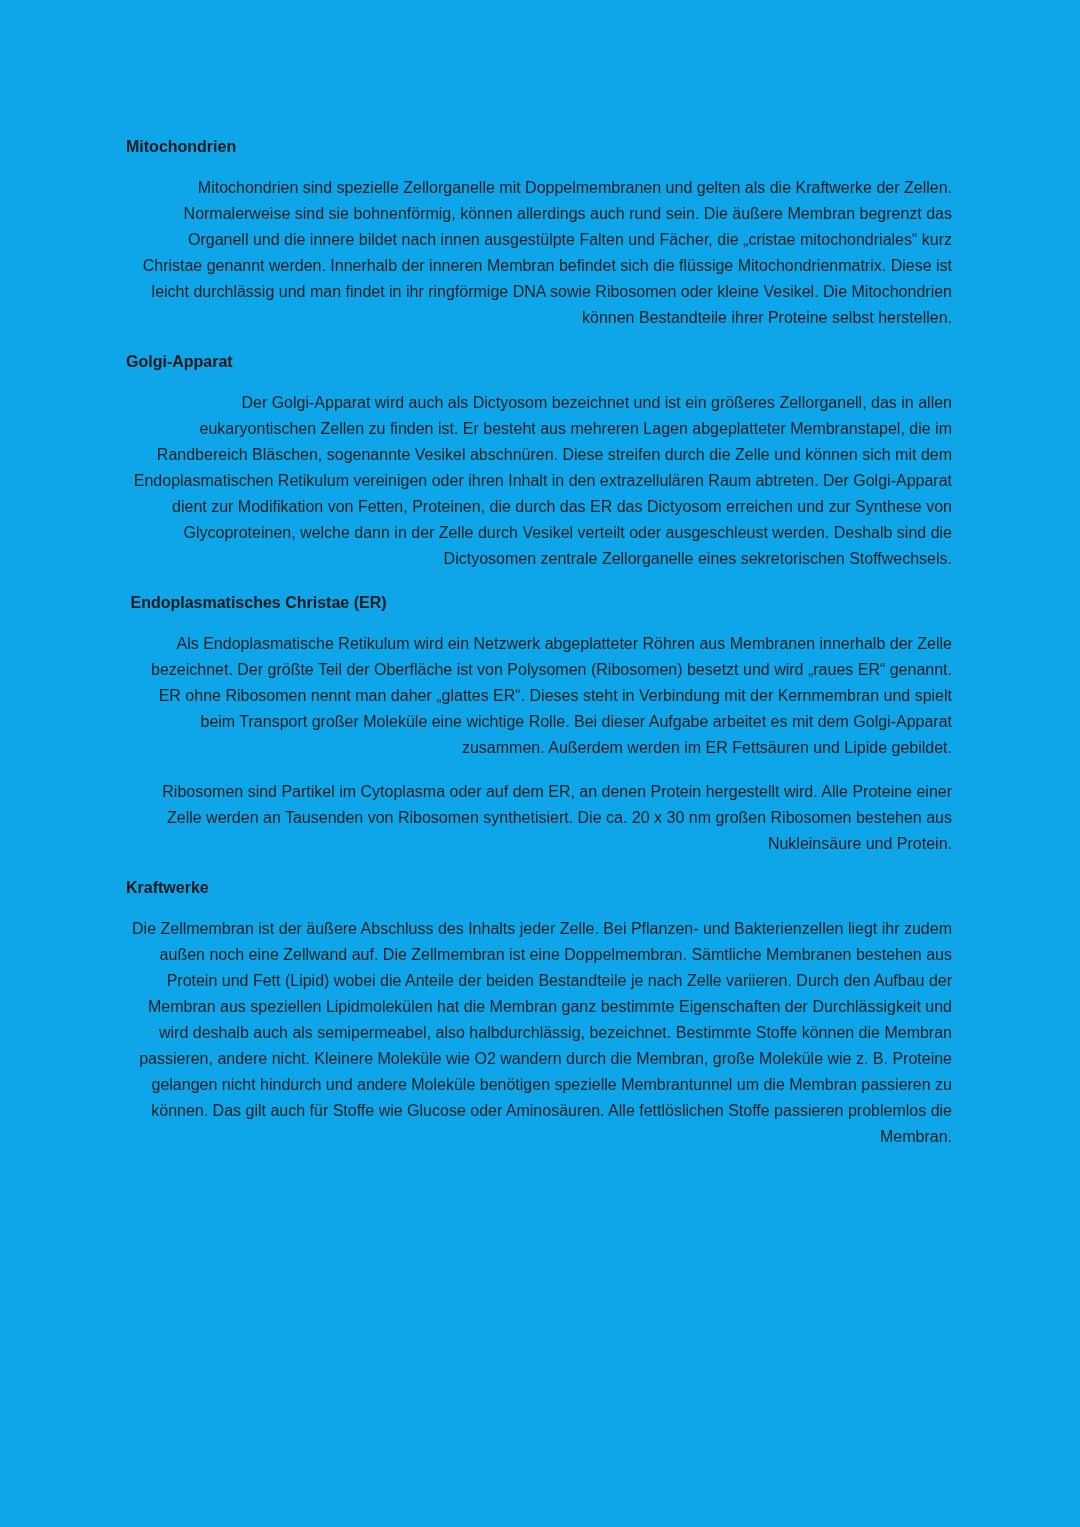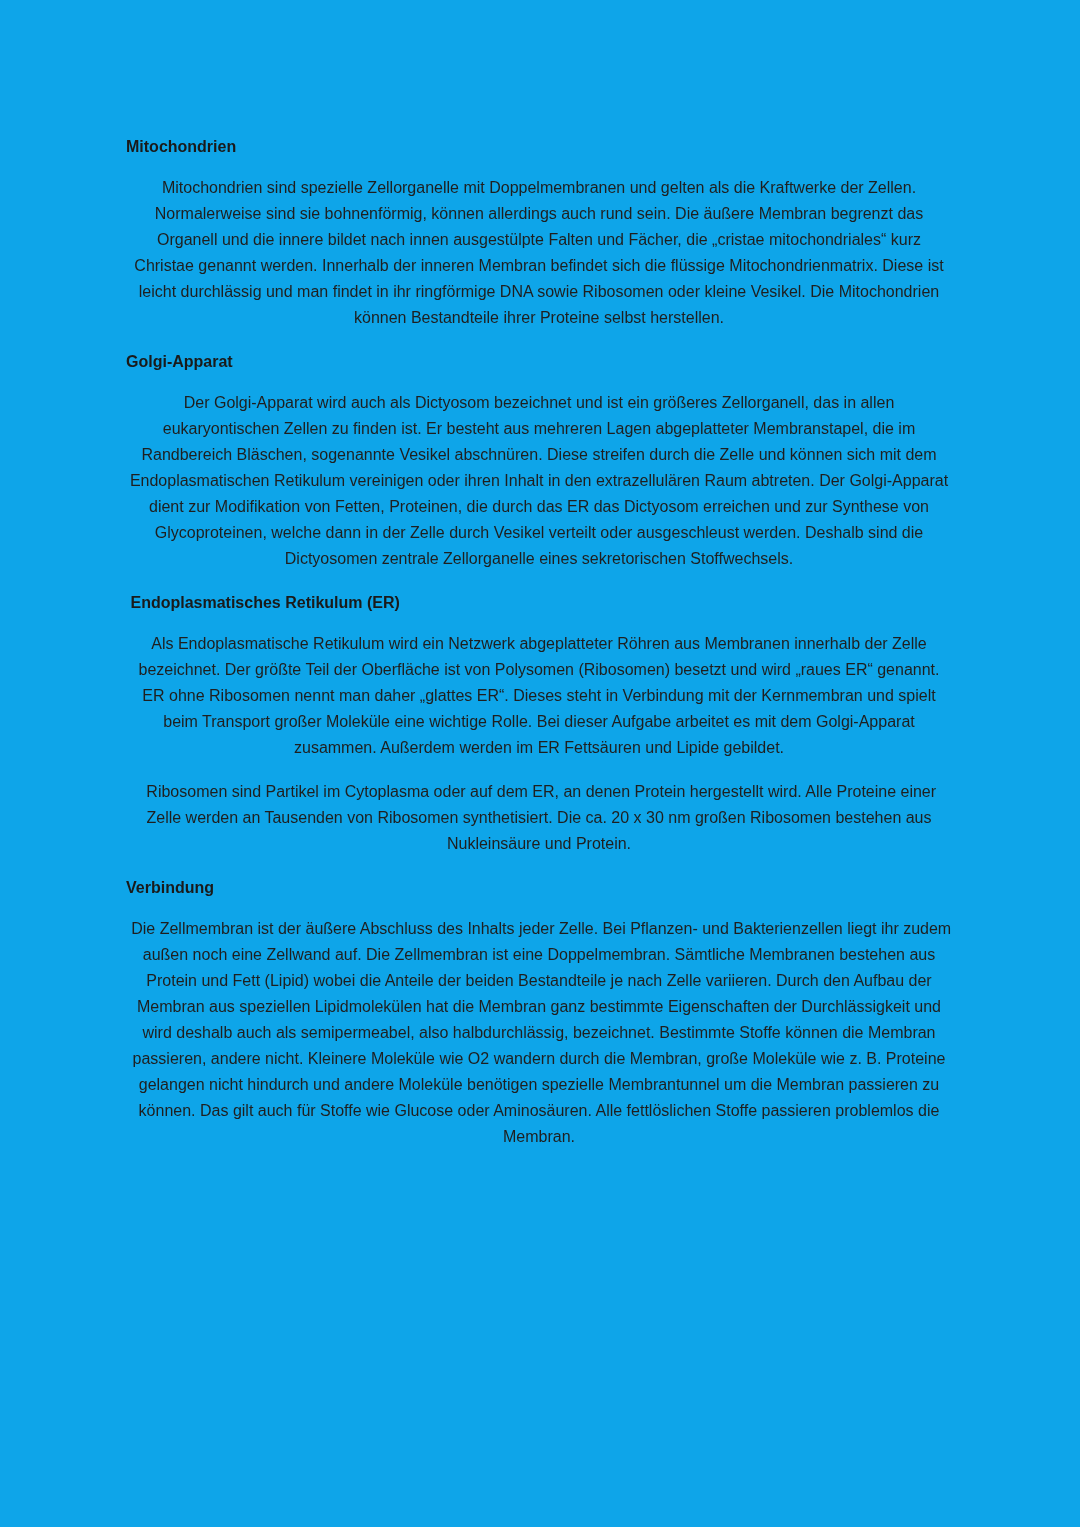--- a/index.html
+++ b/index.html
@@ -30,48 +30,48 @@
     margin: 0 0 15px 0;
     white-space: pre-wrap;
     color: #1a1a1a;
   }
   .section p {
     font-size: 16px;
     font-weight: normal;
     line-height: 26px;
     margin: 0 0 18px 0;
     white-space: pre-wrap;
-    text-align: center;
+    text-align: right;
     color: #1f1f1f;
   }
 </style>
 </head>
 <body>
 
 <div class="page">
   <div class="content">
 
     <div class="section">
       <h2>Mitochondrien</h2>
       <p>Mitochondrien sind spezielle Zellorganelle mit Doppelmembranen und gelten als die Kraftwerke der Zellen. Normalerweise sind sie bohnenförmig, können allerdings auch rund sein. Die äußere Membran begrenzt das Organell und die innere bildet nach innen ausgestülpte Falten und Fächer, die „cristae mitochondriales“ kurz Christae genannt werden. Innerhalb der inneren Membran befindet sich die flüssige Mitochondrienmatrix. Diese ist leicht durchlässig und man findet in ihr ringförmige DNA sowie Ribosomen oder kleine Vesikel. Die Mitochondrien können Bestandteile ihrer Proteine selbst herstellen.</p>
     </div>
 
     <div class="section">
       <h2>Golgi-Apparat</h2>
       <p>Der Golgi-Apparat wird auch als Dictyosom bezeichnet und ist ein größeres Zellorganell, das in allen eukaryontischen Zellen zu finden ist. Er besteht aus mehreren Lagen abgeplatteter Membranstapel, die im Randbereich Bläschen, sogenannte Vesikel abschnüren. Diese streifen durch die Zelle und können sich mit dem Endoplasmatischen Retikulum vereinigen oder ihren Inhalt in den extrazellulären Raum abtreten. Der Golgi-Apparat dient zur Modifikation von Fetten, Proteinen, die durch das ER das Dictyosom erreichen und zur Synthese von Glycoproteinen, welche dann in der Zelle durch Vesikel verteilt oder ausgeschleust werden. Deshalb sind die Dictyosomen zentrale Zellorganelle eines sekretorischen Stoffwechsels.</p>
     </div>
 
     <div class="section">
-      <h2> Endoplasmatisches Retikulum (ER)</h2>
+      <h2> Endoplasmatisches Christae (ER)</h2>
       <p>Als Endoplasmatische Retikulum wird ein Netzwerk abgeplatteter Röhren aus Membranen innerhalb der Zelle bezeichnet. Der größte Teil der Oberfläche ist von Polysomen (Ribosomen) besetzt und wird „raues ER“ genannt. ER ohne Ribosomen nennt man daher „glattes ER“. Dieses steht in Verbindung mit der Kernmembran und spielt beim Transport großer Moleküle eine wichtige Rolle. Bei dieser Aufgabe arbeitet es mit dem Golgi-Apparat zusammen. Außerdem werden im ER Fettsäuren und Lipide gebildet.</p>
     </div>
 
     <div class="section">
       <p> Ribosomen sind Partikel im Cytoplasma oder auf dem ER, an denen Protein hergestellt wird. Alle Proteine einer Zelle werden an Tausenden von Ribosomen synthetisiert. Die ca. 20 x 30 nm großen Ribosomen bestehen aus Nukleinsäure und Protein.</p>
     </div>
 
     <div class="section">
-      <h2>Verbindung</h2>
+      <h2>Kraftwerke</h2>
       <p> Die Zellmembran ist der äußere Abschluss des Inhalts jeder Zelle. Bei Pflanzen- und Bakterienzellen liegt ihr zudem außen noch eine Zellwand auf. Die Zellmembran ist eine Doppelmembran. Sämtliche Membranen bestehen aus Protein und Fett (Lipid) wobei die Anteile der beiden Bestandteile je nach Zelle variieren. Durch den Aufbau der Membran aus speziellen Lipidmolekülen hat die Membran ganz bestimmte Eigenschaften der Durchlässigkeit und wird deshalb auch als semipermeabel, also halbdurchlässig, bezeichnet. Bestimmte Stoffe können die Membran passieren, andere nicht. Kleinere Moleküle wie O2 wandern durch die Membran, große Moleküle wie z. B. Proteine gelangen nicht hindurch und andere Moleküle benötigen spezielle Membrantunnel um die Membran passieren zu können. Das gilt auch für Stoffe wie Glucose oder Aminosäuren. Alle fettlöslichen Stoffe passieren problemlos die Membran.</p>
     </div>
 
   </div>
 </div>
 
 </body></html>

